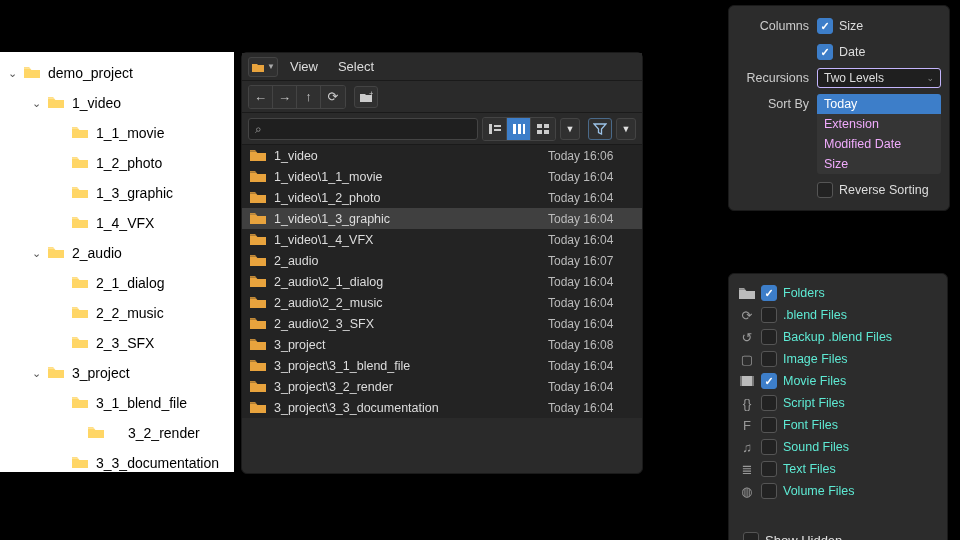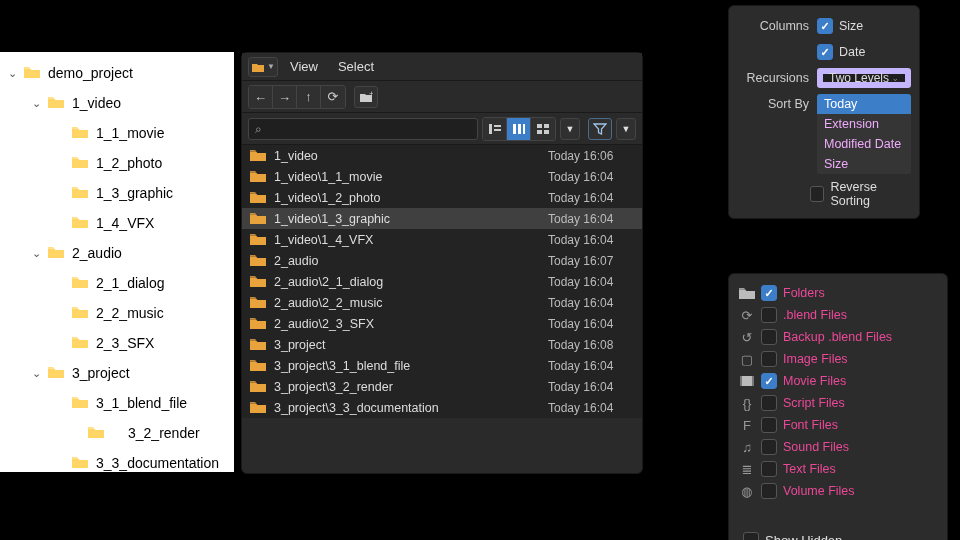--- a/index.html
+++ b/index.html
@@ -132,39 +132,39 @@
     padding:0 8px; color:#ddd;
   }
   .fb-item .ico { width:18px; margin-right:6px; display:flex; }
   .fb-item .name { flex:1; font-size:12.5px; white-space:nowrap; overflow:hidden; }
   .fb-item .date { font-size:12px; color:#bbb; min-width:86px; text-align:left; }
   .fb-item.sel { background:#404040; }
 
   
   .opts {
     position:absolute; left:728px; top:5px;
-    width:192px;
+    width:222px;
     background:#2c2c2c; border:1px solid #1a1a1a;
     border-radius:6px;
     padding:10px 8px;
   }
   .opt-row { display:flex; align-items:center; margin-bottom:6px; min-height:20px;}
   .opt-row .lab { width:80px; text-align:right; padding-right:8px; color:#ccc; font-size:12.5px;}
   .cb {
     width:16px; height:16px; border:1px solid #555;
     border-radius:3px; background:#222;
     display:flex; align-items:center; justify-content:center;
     margin-right:6px;
   }
   .cb.checked { background:#3d7ec9; border-color:#3d7ec9; }
   .cb.checked::after{ content:"✓"; color:#fff; font-size:11px; font-weight:bold;}
   .cbtxt { font-size:12.5px; color:#ddd; }
   .sel-field {
     flex:1; height:20px; background:#1f1f1f;
-    border:6px solid #c4b5fd; border-radius:3px;
+    border:1px solid #c4b5fd; border-radius:3px;
     padding:0 6px; font-size:12px; color:#ddd;
     display:flex; align-items:center; justify-content:space-between;
   }
   .sortlist {
     flex:1;
     border-radius:3px; overflow:hidden;
     background:#353535;
   }
   .sortlist .sopt {
     padding:3px 7px; font-size:12.5px; color:#f0abfc;
@@ -175,21 +175,21 @@
   .filters {
     position:absolute; left:728px; top:273px;
     width:220px;
     background:#2c2c2c; border:1px solid #1a1a1a;
     border-radius:6px;
     padding:8px;
   }
   .ft-row { display:flex; align-items:center; height:22px; }
   .ft-ico { width:20px; display:flex; justify-content:center; color:#999; font-size:13px;}
   .ft-row .cb { margin-left:4px; margin-right:6px; }
-  .ft-row .lbl { font-size:12.5px; color:#ec4899; }
+  .ft-row .lbl { font-size:12.5px; color:#5eead4; }
   .ft-sep { height:8px; }
   .show-hidden { display:flex; align-items:center; padding-left:6px; margin-top:22px;}
 
   
   .mini-folder { fill:#e8a33d; }
 </style>
 </head>
 <body>
 
 <svg style="position:absolute;left:0;top:0;width:960px;height:540px;pointer-events:none">

